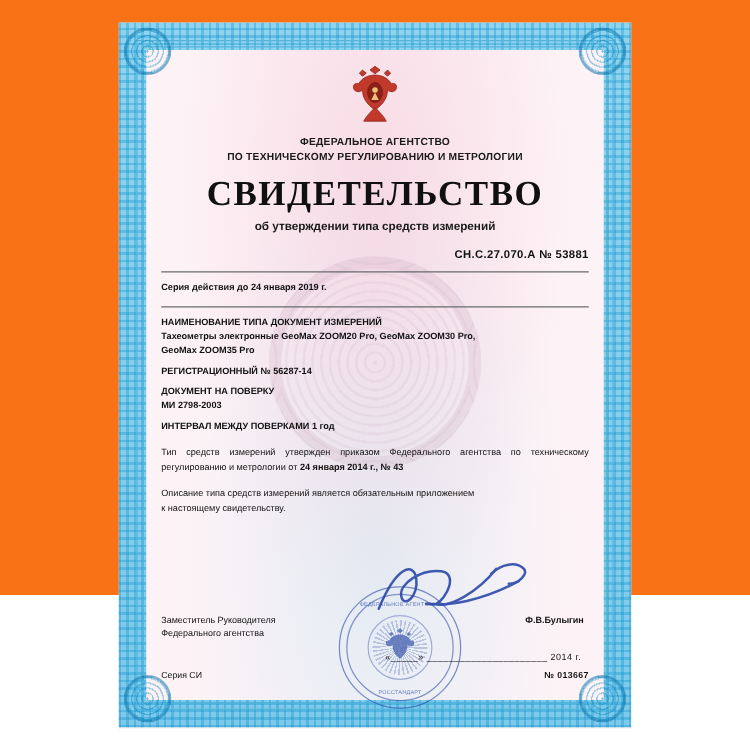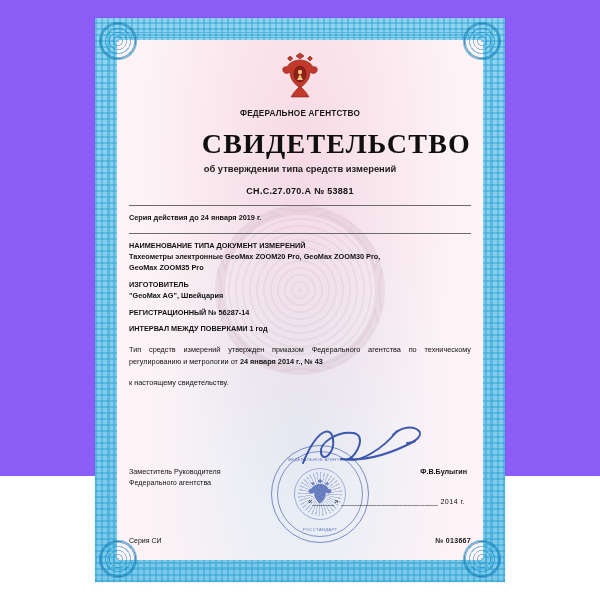--- a/index.html
+++ b/index.html
@@ -11,21 +11,21 @@
     width: 600px;
     height: 600px;
     overflow: hidden;
     font-family: "Liberation Sans", sans-serif;
   }
 
   .page {
     position: relative;
     width: 600px;
     height: 476px;
-    background: #8b5cf6;
+    background: #f97316;
   }
 
   
   .certificate {
     position: absolute;
     left: 95px;
     top: 18px;
     width: 410px;
     height: 564px;
     background: #fdf3f6;
@@ -116,37 +116,37 @@
     text-align: center;
     font-size: 8.2px;
     font-weight: bold;
     letter-spacing: .2px;
     color: #1a1a1a;
     line-height: 1.45;
     margin-top: 6px;
   }
 
   .main-title {
-    text-align: right;
+    text-align: center;
     font-size: 28px;
     font-weight: bold;
     letter-spacing: 1.2px;
     color: #101010;
     margin-top: 8px;
     font-family: "Liberation Serif", serif;
   }
   .subtitle {
     text-align: center;
     font-size: 9.4px;
     color: #1a1a1a;
     margin-top: 3px;
     font-weight: bold;
   }
   .reg-line {
-    text-align: center;
+    text-align: right;
     font-size: 9px;
     font-weight: bold;
     color: #111;
     margin-top: 12px;
     letter-spacing: .3px;
   }
 
   .rule {
     height: 1px;
     background: #6b6b6b;
@@ -302,20 +302,21 @@
             <path d="M22 36 C18 40 15 43 13 47 L31 47 C29 43 26 40 22 36 Z"></path>
           </g>
           <ellipse cx="22" cy="24" rx="6" ry="8" fill="#8c1f17" stroke="#6d1611" stroke-width="0.5"></ellipse>
           <circle cx="22" cy="22" r="2.2" fill="#e8c47a"></circle>
           <path d="M22 24 L25 30 L19 30 Z" fill="#e8c47a"></path>
         </svg>
       </div>
 
       <div class="agency">
         <div>ФЕДЕРАЛЬНОЕ АГЕНТСТВО</div>
+        <div>ПО ТЕХНИЧЕСКОМУ РЕГУЛИРОВАНИЮ И МЕТРОЛОГИИ</div>
       </div>
 
       <div class="main-title">СВИДЕТЕЛЬСТВО</div>
       <div class="subtitle">об утверждении типа средств измерений</div>
       <div class="reg-line">СН.С.27.070.А  №  53881</div>
 
       <div class="rule"></div>
 
       <div class="body">
 
@@ -325,43 +326,44 @@
         </div>
 
         <div class="rule"></div>
 
         <div class="row" style="margin-top:7px">
           <div class="lbl">НАИМЕНОВАНИЕ ТИПА ДОКУМЕНТ ИЗМЕРЕНИЙ</div>
           <div class="val">Тахеометры электронные GeoMax ZOOM20 Pro, GeoMax ZOOM30 Pro,</div>
           <div class="val">GeoMax ZOOM35 Pro</div>
         </div>
 
-        <div class="row">
-          <div class="lbl">ИЗГОТОВИТЕЛЬ</div>
-          <div class="val">"GeoMax AG", Швейцария</div>
-        </div>
 
         <div class="row">
           <span class="lbl">РЕГИСТРАЦИОННЫЙ №</span>
           <span class="val">56287-14</span>
         </div>
 
+        <div class="row">
+          <div class="lbl">ДОКУМЕНТ НА ПОВЕРКУ</div>
+          <div class="val">МИ 2798-2003</div>
+        </div>
 
         <div class="row">
           <span class="lbl">ИНТЕРВАЛ МЕЖДУ ПОВЕРКАМИ</span>
           <span class="val">1 год</span>
         </div>
 
         <div class="para">
           <span>Тип средств измерений утвержден приказом Федерального агентства по</span>
           <span>техническому регулированию и метрологии от</span>
           <span class="lbl">24 января 2014 г.</span><span class="lbl">, № 43</span>
         </div>
 
         <div class="para">
+          <div>Описание типа средств измерений является обязательным приложением</div>
           <div>к настоящему свидетельству.</div>
         </div>
 
       </div>
 
       <div class="sign-area">
 
         <div class="signature">
           <svg width="130" height="60" viewBox="0 0 130 60" aria-hidden="true">
             <g fill="none" stroke="#2b49a8" stroke-width="2" stroke-linecap="round">

